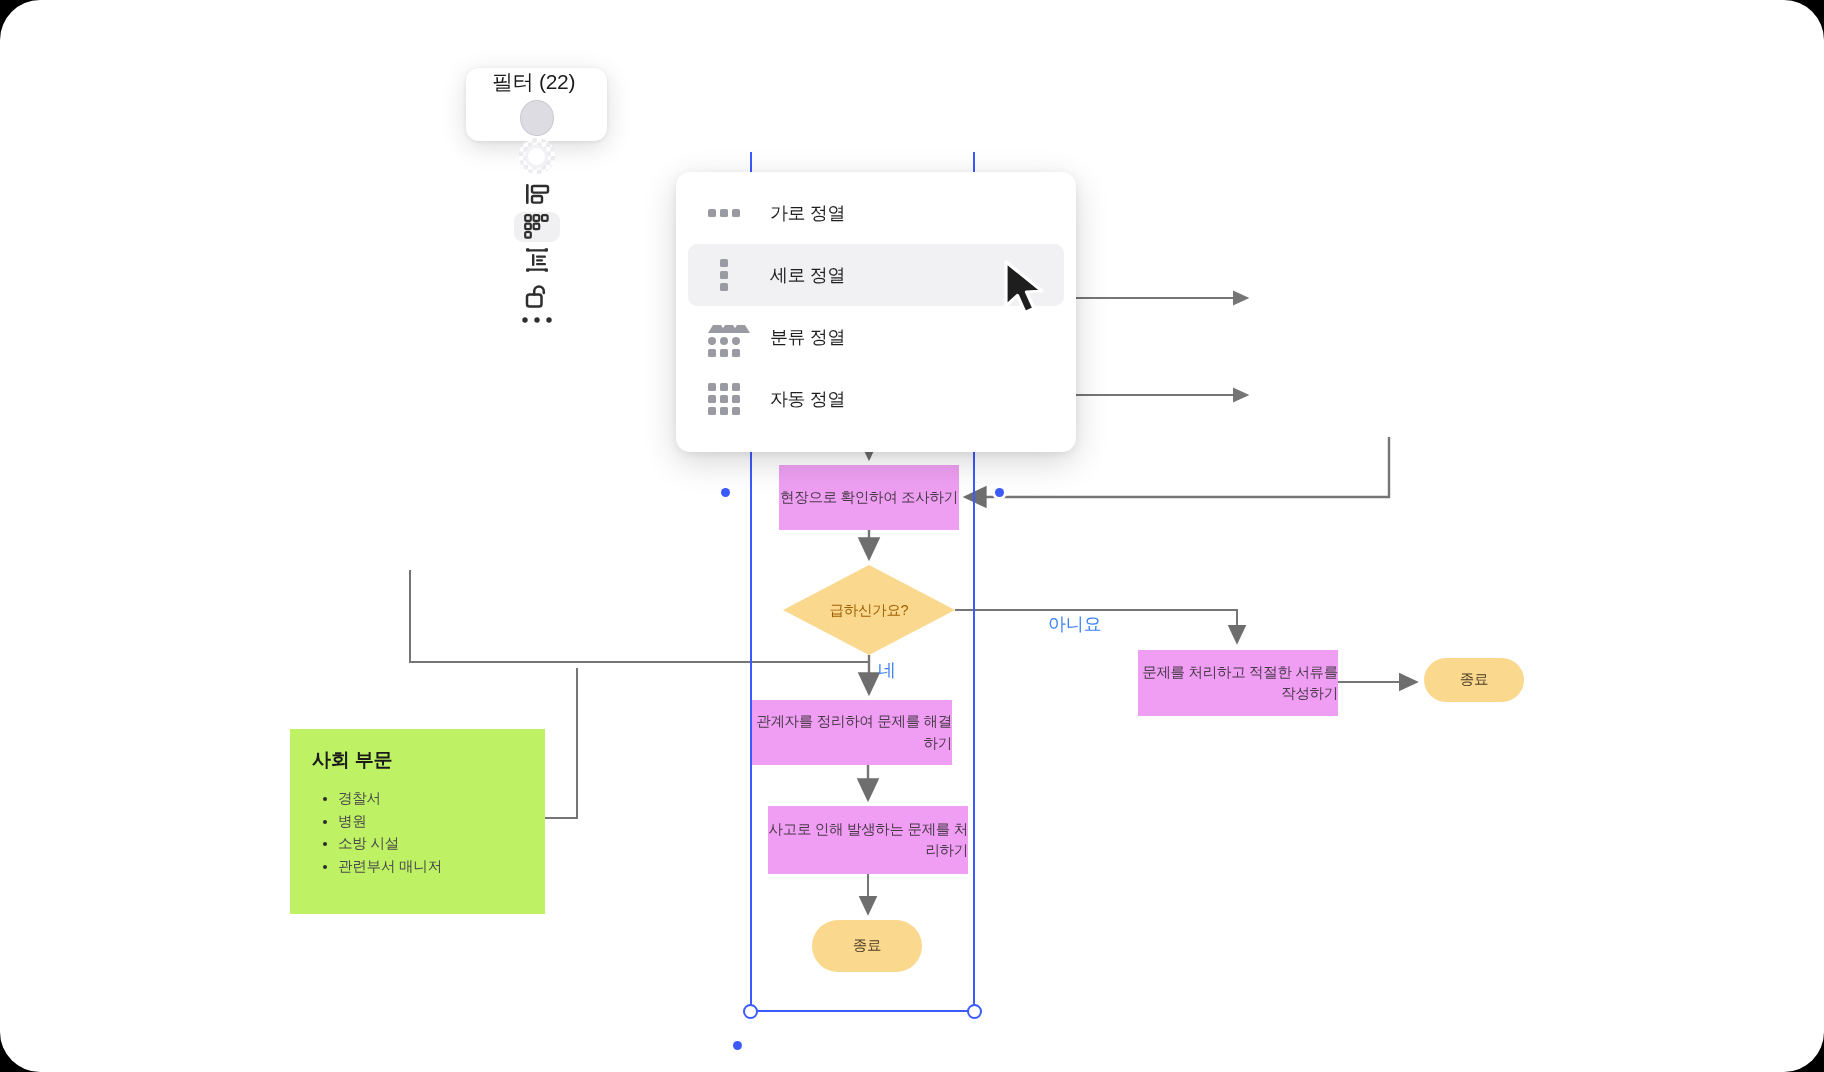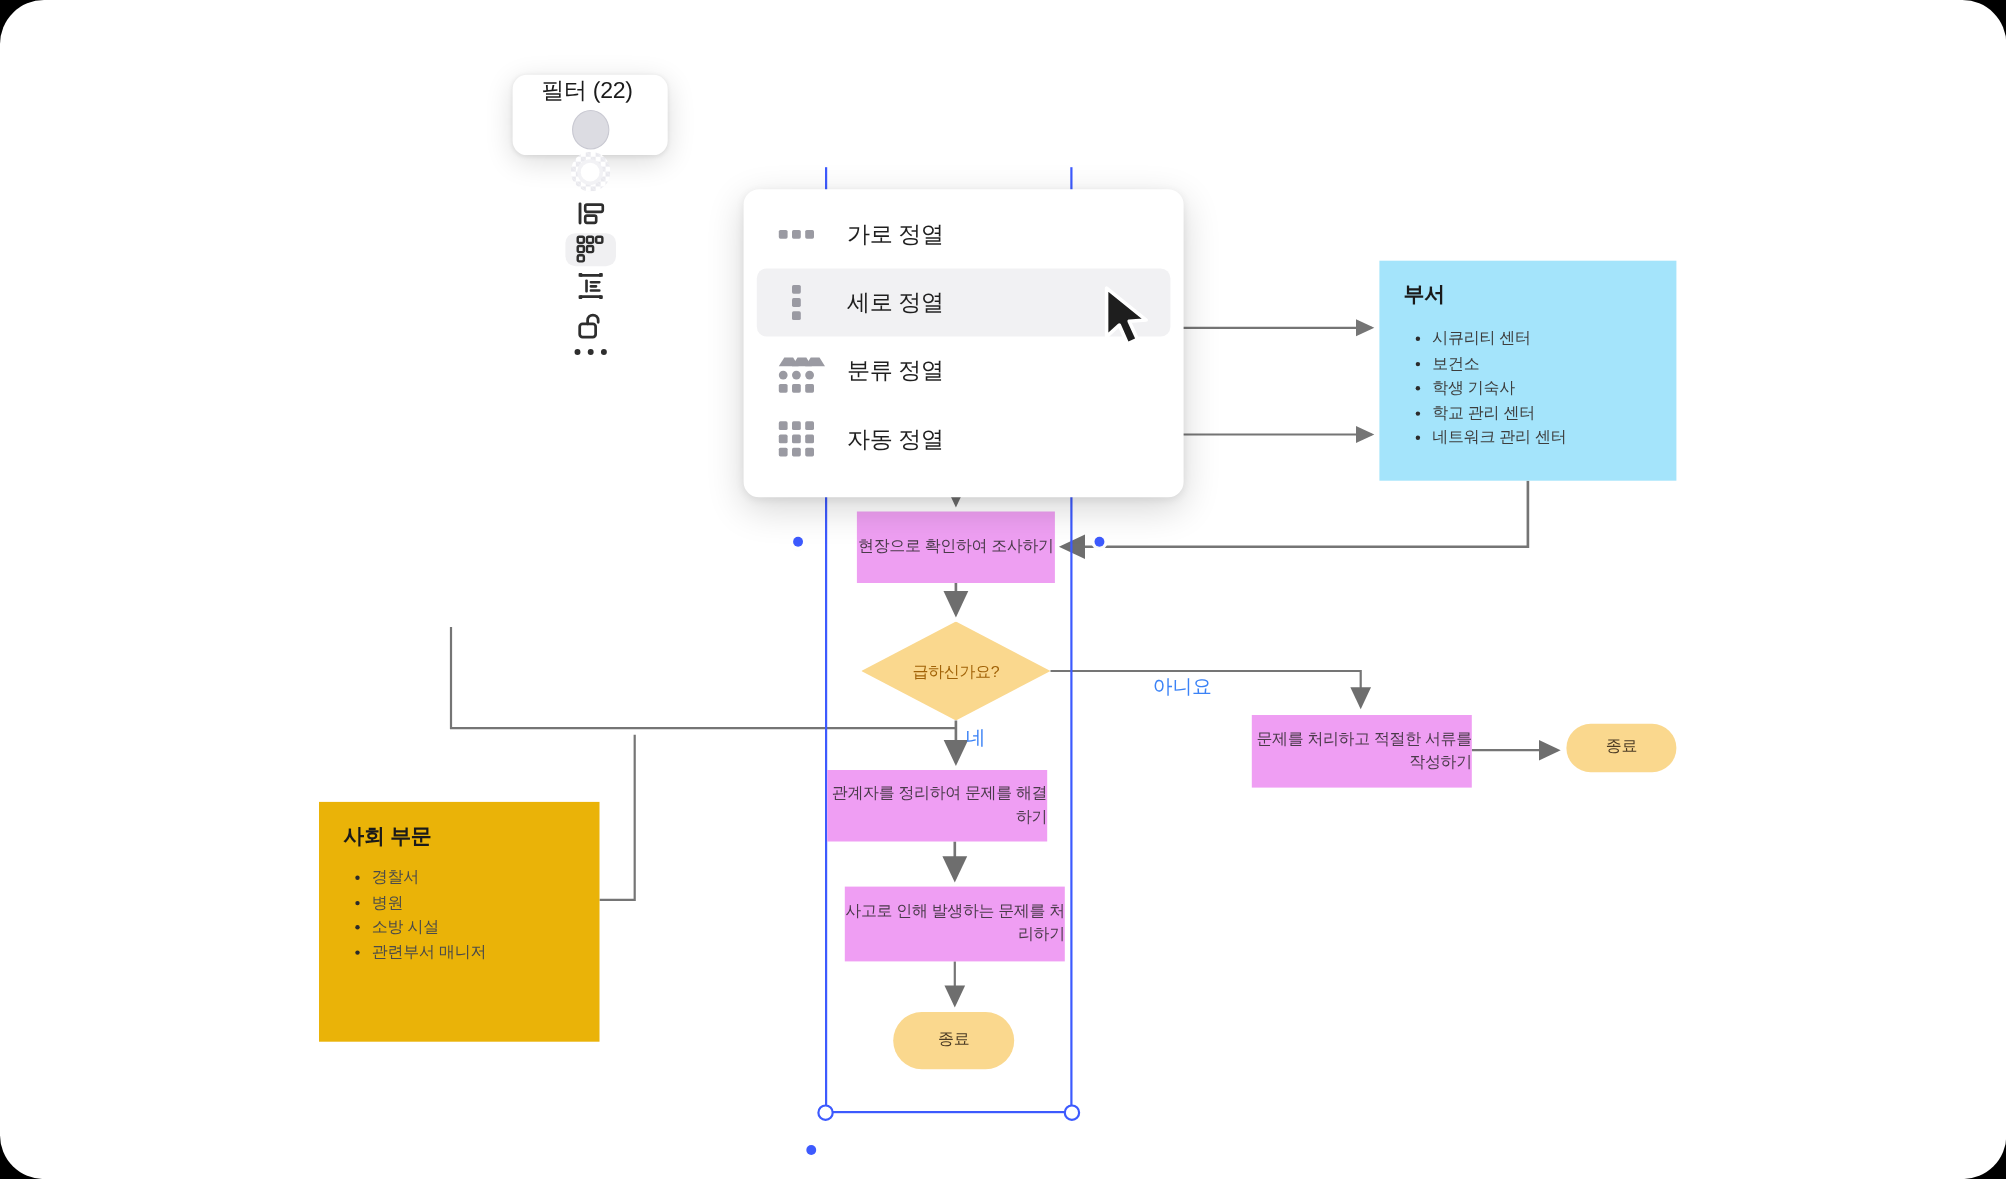--- a/index.html
+++ b/index.html
@@ -10,21 +10,21 @@
           background:#ffffff;border-radius:40px;overflow:hidden;}
 
   
   .note{position:absolute;box-sizing:border-box;padding:18px 20px 14px 22px;}
   .note .n-title{font-size:19px;font-weight:bold;color:#1a1a1a;margin:0 0 14px 0;letter-spacing:-.2px;}
   .note ul{margin:0;padding:0 0 0 26px;list-style:disc;}
   .note li{font-size:14.5px;color:#4a4a4a;line-height:1.56;letter-spacing:-.2px;}
   .note li::marker{color:#2b2b2b;font-size:14px;}
 
   #note-pink{left:295px;top:370px;width:230px;height:200px;background:#f6d7f7;}
-  #note-mint{left:290px;top:729px;width:255px;height:218px;background:#eab308;}
+  #note-mint{left:290px;top:729px;width:255px;height:185px;background:#bef264;}
   #note-blue{left:1254px;top:237px;width:270px;height:200px;background:#a4e4fb;}
   #note-blue .n-title{margin-bottom:16px;}
   #note-blue li{color:#3d3d3d;}
 
   
   .node{position:absolute;box-sizing:border-box;display:flex;align-items:center;
         justify-content:center;text-align:center;font-size:14.5px;color:#4a3a4a;
         line-height:1.45;letter-spacing:-.3px;}
   .proc{background:#ef9ef3;text-align:right;}
   #n-confirm{left:779px;top:465px;width:180px;height:65px;background:#ee9ff2;}
@@ -76,21 +76,21 @@
       display:flex;align-items:center;justify-content:center;}
   .ring i{display:block;width:17px;height:17px;border-radius:50%;background:#fff;
       box-shadow:0 0 0 3.2px #f2f2f5;}
 
   
   #menu{position:absolute;left:676px;top:172px;width:400px;height:280px;background:#fff;
       border-radius:14px;box-shadow:0 10px 34px rgba(0,0,0,.16),0 2px 8px rgba(0,0,0,.07);
       padding:10px 12px;box-sizing:border-box;}
   .mi{height:62px;display:flex;align-items:center;border-radius:9px;padding-left:14px;cursor:pointer;}
   .mi.sel{background:#f1f1f3;}
-  .mi .mlabel{font-size:21px;color:#1f1f1f;margin-left:24px;letter-spacing:-.4px;}
+  .mi .mlabel{font-size:18px;color:#1f1f1f;margin-left:24px;letter-spacing:-.4px;}
   .mi .glyph{width:44px;display:flex;align-items:center;justify-content:center;}
   .g{display:grid;gap:4px;}
   .g span{width:8px;height:8px;background:#9a9aa2;border-radius:1.5px;display:block;}
   .g-h{grid-template-columns:repeat(3,8px);}
   .g-v{grid-template-columns:8px;}
   .g-3{grid-template-columns:repeat(3,8px);}
   .tri{width:0;height:0;border-left:5px solid transparent;border-right:5px solid transparent;
       border-bottom:8px solid #9a9aa2;background:none !important;border-radius:0 !important;}
   .cir{border-radius:50% !important;}
 
@@ -154,30 +154,20 @@
   <div class="note" id="note-mint">
     <div class="n-title">사회 부문</div>
     <ul>
           <li>경찰서</li>
           <li>병원</li>
           <li>소방 시설</li>
           <li>관련부서 매니저</li>
         </ul>
   </div>
 
-  <div class="note" id="note-blue">
-    <div class="n-title">부서</div>
-    <ul>
-          <li>시큐리티 센터</li>
-          <li>보건소</li>
-          <li>학생 기숙사</li>
-          <li>학교 관리 센터</li>
-          <li>네트워크 관리 센터</li>
-        </ul>
-  </div>
 
   <div class="node proc" id="n-confirm">
     <span>현장으로 확인하여 조사하기</span>
   </div>
 
   <div id="n-decision">
     <div class="dia"></div>
     <div class="dtext">급하신가요?</div>
   </div>
 

